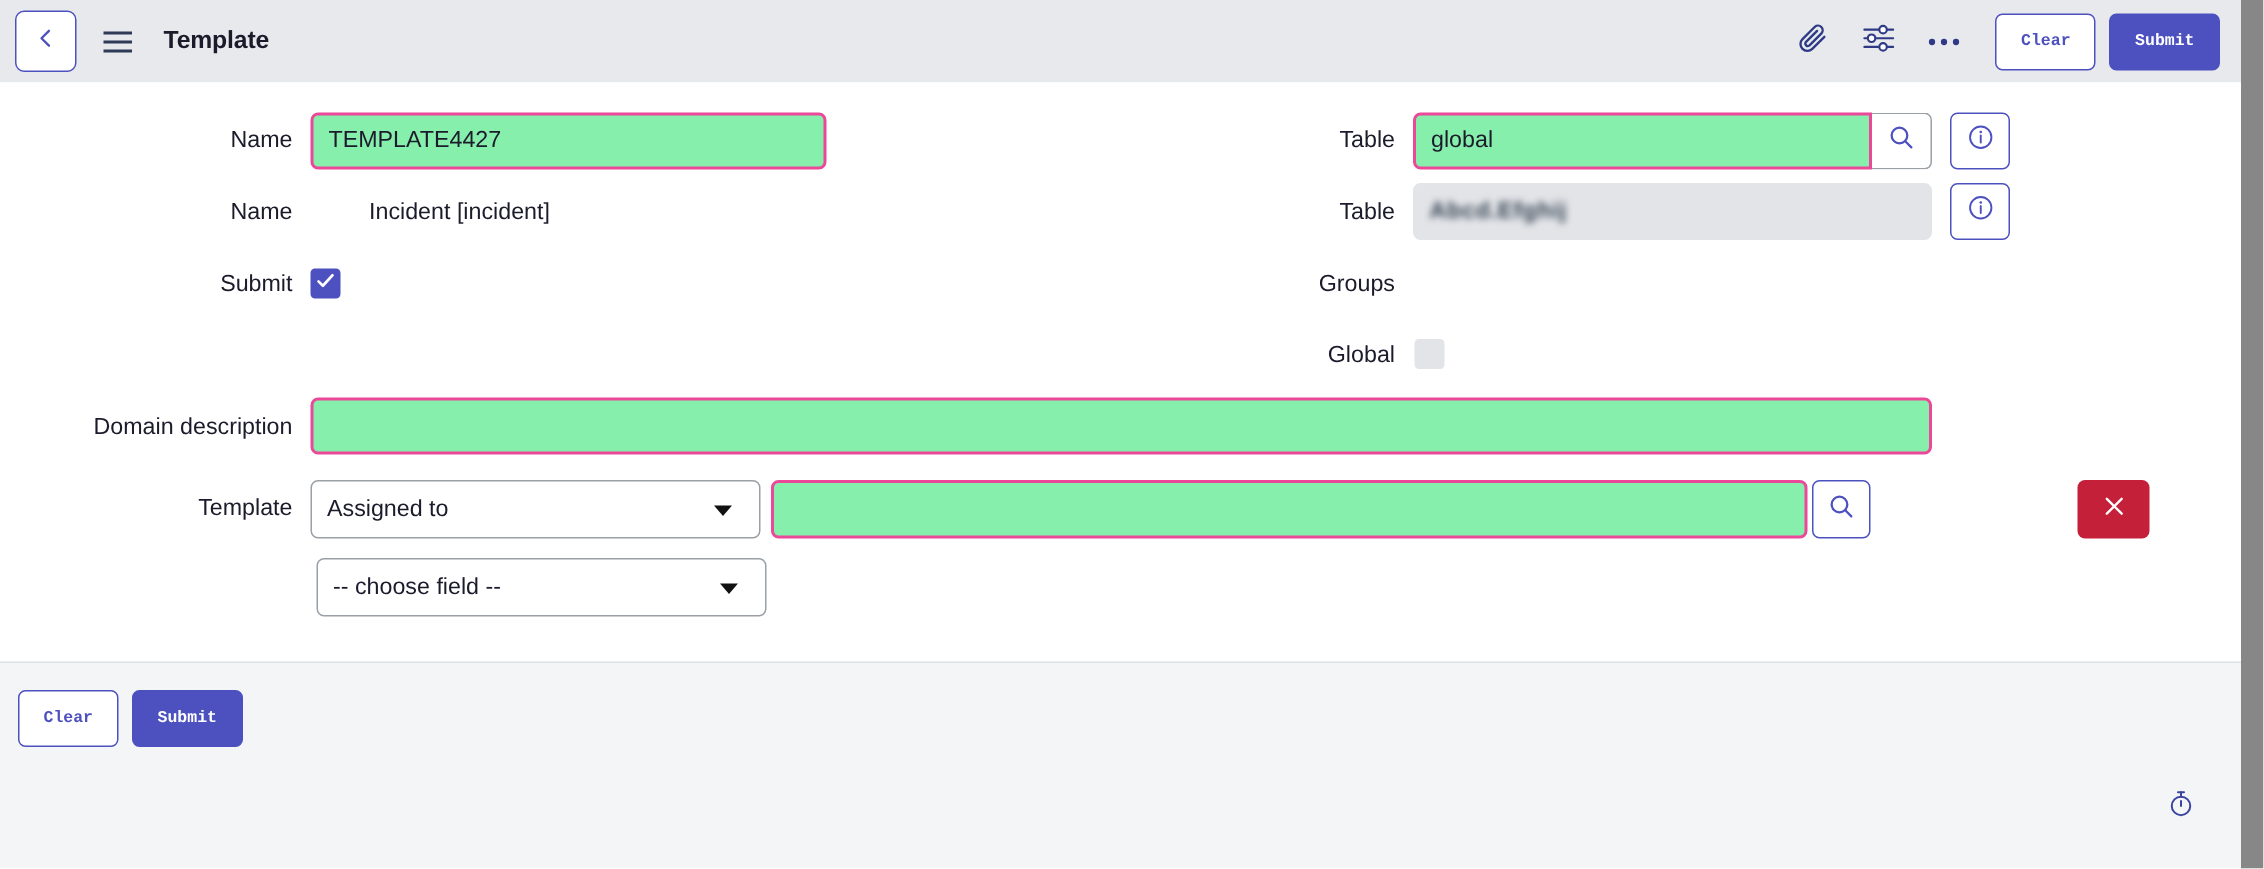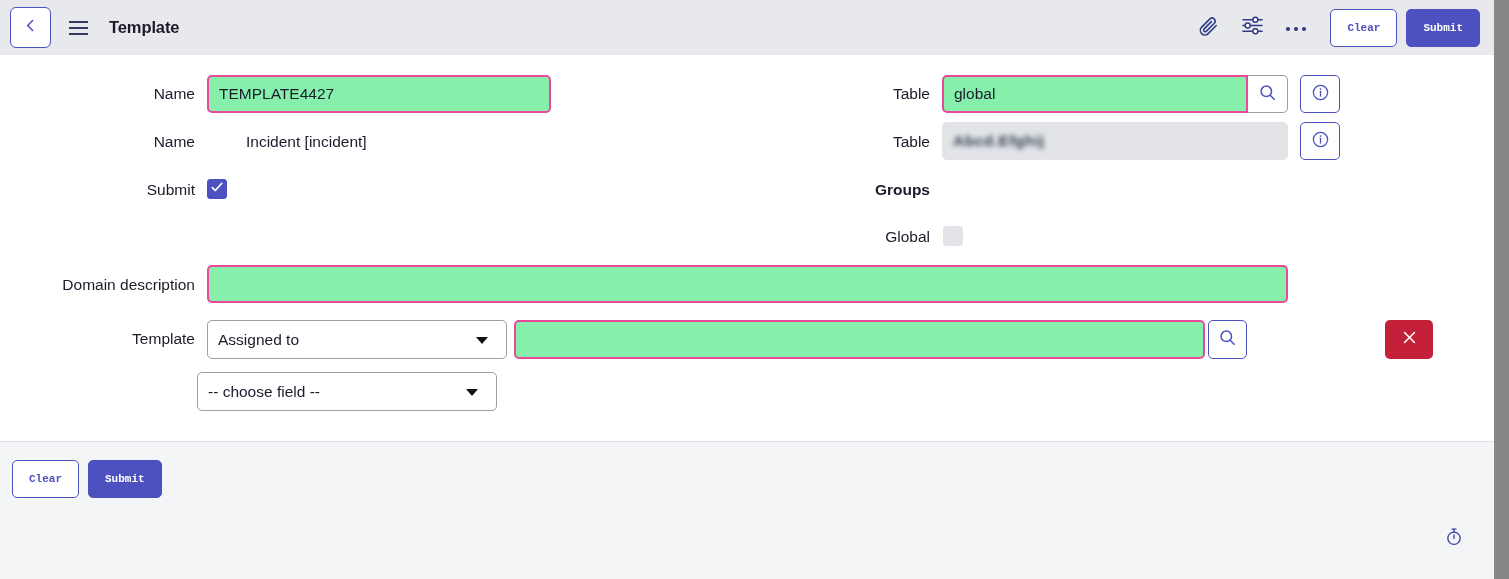--- a/index.html
+++ b/index.html
@@ -305,21 +305,21 @@
     <div class="icon-btn" style="left: 1300px; top: 67px; width: 40px; height: 38px;">
       <span>
         <svg width="19" height="19" viewBox="0 0 24 24" fill="none" stroke="#4d50bf" stroke-width="1.6">
           <circle cx="12" cy="12" r="9"></circle>
           <line x1="12" y1="10.5" x2="12" y2="16.5" stroke-linecap="round"></line>
           <circle cx="12" cy="7.6" r="1.1" fill="#4d50bf" stroke="none"></circle>
         </svg>
       </span>
     </div>
 
-    <div class="field-label" style="left: 790px; top: 126px; width: 140px; font-weight: bold;">Groups</div>
+    <div class="field-label" style="left: 790px; top: 126px; width: 140px;">Groups</div>
 
     <div class="field-label" style="left: 790px; top: 173px; width: 140px;">Global</div>
     <div class="checkbox disabled" style="left: 943px; top: 171px;"></div>
 
     <div class="field-label" style="left: 35px; top: 221px; width: 160px;">Domain description</div>
     <input class="inp" style="left: 207px; top: 210px; width: 1081px; height: 38px;" value="">
 
     <div class="field-label" style="left: 55px; top: 275px; width: 140px;">Template</div>
 
     <div class="sel" style="left: 207px; top: 265px; width: 300px; height: 39px;">
@@ -337,21 +337,21 @@
     </div>
     <div class="del-btn" style="left: 1385px; top: 265px; width: 48px; height: 39px;">
       <span>
         <svg width="17" height="17" viewBox="0 0 24 24" fill="none" stroke="#ffffff" stroke-width="2.2" stroke-linecap="round">
           <line x1="5" y1="5" x2="19" y2="19"></line>
           <line x1="19" y1="5" x2="5" y2="19"></line>
         </svg>
       </span>
     </div>
 
-    <div class="sel" style="left: 197px; top: 317px; width: 300px; height: 39px;">
+    <div class="sel" style="left: 211px; top: 317px; width: 300px; height: 39px;">
       <span>-- choose field --</span>
       <span class="caret"></span>
     </div>
   </div>
 
   <div class="footer-bar">
     <div class="footer-btns">
       <div class="btn btn-outline">Clear</div>
       <div class="btn btn-primary">Submit</div>
     </div>

